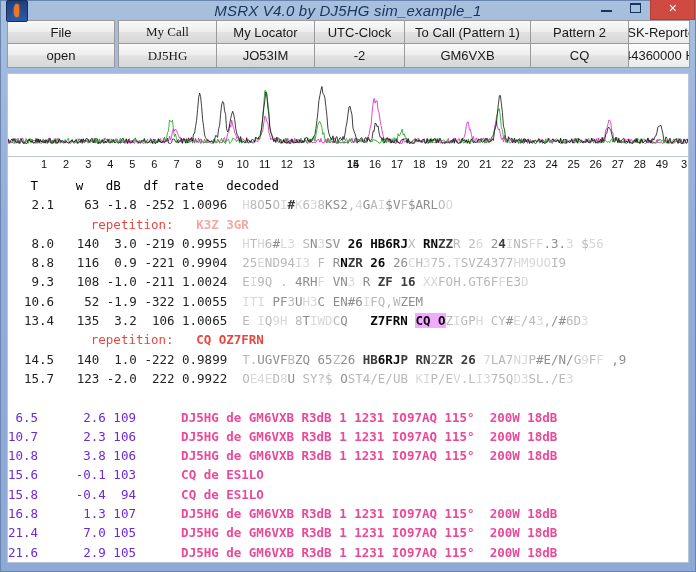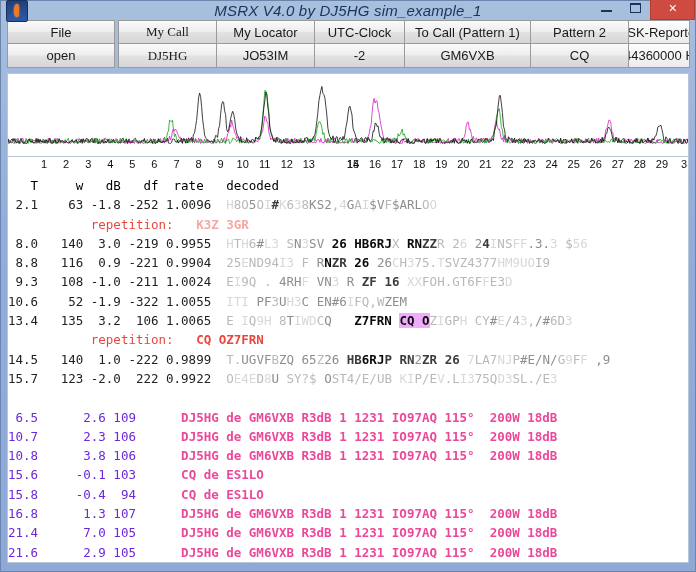--- a/index.html
+++ b/index.html
@@ -89,21 +89,21 @@
   
   .console{
     margin:0 6px 6px 6px;background:#ffffff;border:1px solid #b9c6da;border-top:none;
     height:389px;box-sizing:border-box;overflow:hidden;
     font-family:"DejaVu Sans Mono","Liberation Mono",monospace;
     font-size:12.5px;line-height:19.3px;
     padding-top:2px;
     white-space:pre;
   }
   .line{height:19.3px;display:block;}
-  .num{color:#222;}
+  .num{color:#222;padding-left:16px;}
   .rep-label{color:#e8473f;}
   .rep-text{color:#e8473f;font-weight:bold;}
   .rep-faint{color:#f5a9a6;font-weight:bold;}
   .dec{letter-spacing:0px;}
   .g0{color:#0a0a0a;font-weight:bold;}
   .g1{color:#3c3c3c;font-weight:bold;}
   .g2{color:#8e8e8e;}
   .g3{color:#b9b9b9;}
   .g4{color:#d8d8d8;}
   .hl{background:#f0abfc;color:#0a0a0a;font-weight:bold;}
@@ -181,19 +181,19 @@
       <span style="left: 433.267px;">19</span>
       <span style="left: 455.333px;">20</span>
       <span style="left: 477.4px;">21</span>
       <span style="left: 499.467px;">22</span>
       <span style="left: 521.533px;">23</span>
       <span style="left: 543.6px;">24</span>
       <span style="left: 565.667px;">25</span>
       <span style="left: 587.733px;">26</span>
       <span style="left: 609.8px;">27</span>
       <span style="left: 631.867px;">28</span>
-      <span style="left: 653.933px;">29</span>
+      <span style="left: 653.933px;">49</span>
       <span style="left: 676px;">3</span>
     </div>
 
   <div class="console" id="console"><div class="line">   T     w   dB   df  rate   decoded</div><div class="line"><span class="num"> 2.1    63 -1.8 -252 1.0096  </span><span class="dec"><span class="g4">H</span><span class="g3">8</span><span class="g3">O</span><span class="g2">5</span><span class="g3">O</span><span class="g4">I</span><span class="g1">#</span><span class="g4">K</span><span class="g3">6</span><span class="g4">3</span><span class="g3">8</span><span class="g2">K</span><span class="g2">S</span><span class="g2">2</span><span class="g3">,</span><span class="g4">4</span><span class="g2">G</span><span class="g3">A</span><span class="g4">I</span><span class="g2">$</span><span class="g2">V</span><span class="g3">F</span><span class="g2">$</span><span class="g2">A</span><span class="g2">R</span><span class="g2">L</span><span class="g3">O</span><span class="g4">O</span></span></div><div class="line"><span class="rep-label">           repetition:   </span><span class="rep-faint">K</span><span class="rep-faint">3</span><span class="rep-faint">Z</span><span class="rep-faint"> </span><span class="rep-faint">3</span><span class="rep-faint">G</span><span class="rep-faint">R</span></div><div class="line"><span class="num"> 8.0   140  3.0 -219 0.9955  </span><span class="dec"><span class="g4">H</span><span class="g3">T</span><span class="g4">H</span><span class="g3">6</span><span class="g2">#</span><span class="g4">L</span><span class="g4">3</span><span class="g4"> </span><span class="g3">S</span><span class="g2">N</span><span class="g4">3</span><span class="g2">S</span><span class="g2">V</span><span class="g2"> </span><span class="g0">26</span><span class="g0"> </span><span class="g0">HB6RJ</span><span class="g3">X</span><span class="g2"> </span><span class="g0">RN</span><span class="g1">Z</span><span class="g1">Z</span><span class="g3">R</span><span class="g3"> </span><span class="g3">2</span><span class="g4">6</span><span class="g4"> </span><span class="g2">2</span><span class="g1">4</span><span class="g4">I</span><span class="g3">N</span><span class="g3">S</span><span class="g4">F</span><span class="g4">F</span><span class="g2">.</span><span class="g2">3</span><span class="g2">.</span><span class="g4">3</span><span class="g4"> </span><span class="g3">$</span><span class="g4">5</span><span class="g4">6</span></span></div><div class="line"><span class="num"> 8.8   116  0.9 -221 0.9904  </span><span class="dec"><span class="g3">2</span><span class="g3">5</span><span class="g4">E</span><span class="g3">N</span><span class="g3">D</span><span class="g3">9</span><span class="g3">4</span><span class="g4">I</span><span class="g4">3</span><span class="g4"> </span><span class="g3">F</span><span class="g3"> </span><span class="g2">R</span><span class="g0">N</span><span class="g1">Z</span><span class="g1">R</span><span class="g1"> </span><span class="g0">26</span><span class="g0"> </span><span class="g2">2</span><span class="g2">6</span><span class="g4">C</span><span class="g3">H</span><span class="g4">3</span><span class="g3">7</span><span class="g3">5</span><span class="g3">.</span><span class="g4">T</span><span class="g3">S</span><span class="g3">V</span><span class="g3">Z</span><span class="g3">4</span><span class="g3">3</span><span class="g3">7</span><span class="g3">7</span><span class="g4">H</span><span class="g4">M</span><span class="g4">9</span><span class="g4">U</span><span class="g4">O</span><span class="g3">I</span><span class="g3">9</span></span></div><div class="line"><span class="num"> 9.3   108 -1.0 -211 1.0024  </span><span class="dec"><span class="g3">E</span><span class="g4">I</span><span class="g3">9</span><span class="g3">Q</span><span class="g3"> </span><span class="g3">.</span><span class="g3"> </span><span class="g2">4</span><span class="g2">R</span><span class="g2">H</span><span class="g4">F</span><span class="g3"> </span><span class="g2">V</span><span class="g2">N</span><span class="g4">3</span><span class="g3"> </span><span class="g2">R</span><span class="g2"> </span><span class="g1">ZF</span><span class="g1"> </span><span class="g1">16</span><span class="g2"> </span><span class="g4">X</span><span class="g4">X</span><span class="g3">F</span><span class="g3">O</span><span class="g3">H</span><span class="g3">.</span><span class="g3">G</span><span class="g3">T</span><span class="g3">6</span><span class="g3">F</span><span class="g4">F</span><span class="g3">E</span><span class="g3">3</span><span class="g4">D</span></span></div><div class="line"><span class="num">10.6    52 -1.9 -322 1.0055  </span><span class="dec"><span class="g4">I</span><span class="g4">T</span><span class="g4">I</span><span class="g4"> </span><span class="g2">PF</span><span class="g3">3</span><span class="g2">U</span><span class="g4">H</span><span class="g4">3</span><span class="g2">C</span><span class="g2"> </span><span class="g2">EN</span><span class="g2">#</span><span class="g2">6</span><span class="g4">I</span><span class="g3">F</span><span class="g3">Q</span><span class="g3">,</span><span class="g3">W</span><span class="g2">Z</span><span class="g2">E</span><span class="g2">M</span></span></div><div class="line"><span class="num">13.4   135  3.2  106 1.0065  </span><span class="dec"><span class="g3">E</span><span class="g3"> </span><span class="g4">I</span><span class="g3">Q</span><span class="g4">9</span><span class="g4">H</span><span class="g4"> </span><span class="g3">8</span><span class="g2">T</span><span class="g4">I</span><span class="g4">W</span><span class="g4">D</span><span class="g3">C</span><span class="g2">Q</span><span class="g2">   </span><span class="g0">Z7FRN</span><span class="g0"> </span><span class="hl">CQ O</span><span class="g3">Z</span><span class="g4">I</span><span class="g3">G</span><span class="g3">P</span><span class="g4">H</span><span class="g3"> </span><span class="g3">C</span><span class="g3">Y</span><span class="g2">#</span><span class="g4">E</span><span class="g3">/</span><span class="g3">4</span><span class="g4">3</span><span class="g3">,</span><span class="g2">/</span><span class="g2">#</span><span class="g3">6</span><span class="g3">D</span><span class="g4">3</span></span></div><div class="line"><span class="rep-label">           repetition:   </span><span class="rep-text">CQ OZ7FRN</span></div><div class="line"><span class="num">14.5   140  1.0 -222 0.9899  </span><span class="dec"><span class="g3">T</span><span class="g3">.</span><span class="g2">U</span><span class="g2">G</span><span class="g2">V</span><span class="g2">F</span><span class="g3">B</span><span class="g2">Z</span><span class="g2">Q</span><span class="g2"> </span><span class="g2">6</span><span class="g2">5</span><span class="g3">Z</span><span class="g2">2</span><span class="g2">6</span><span class="g2"> </span><span class="g1">HB</span><span class="g0">6</span><span class="g0">R</span><span class="g0">J</span><span class="g1">P</span><span class="g1"> </span><span class="g1">RN</span><span class="g2">2</span><span class="g1">ZR</span><span class="g1"> </span><span class="g1">26</span><span class="g2"> </span><span class="g4">7</span><span class="g3">L</span><span class="g3">A</span><span class="g3">7</span><span class="g4">N</span><span class="g4">J</span><span class="g3">P</span><span class="g2">#</span><span class="g2">E</span><span class="g2">/</span><span class="g2">N</span><span class="g2">/</span><span class="g3">G</span><span class="g4">9</span><span class="g3">F</span><span class="g4">F</span><span class="g3"> </span><span class="g2">,</span><span class="g2">9</span></span></div><div class="line"><span class="num">15.7   123 -2.0  222 0.9922  </span><span class="dec"><span class="g3">O</span><span class="g4">E</span><span class="g4">4</span><span class="g4">E</span><span class="g3">D</span><span class="g4">8</span><span class="g2">U</span><span class="g3"> </span><span class="g3">S</span><span class="g3">Y</span><span class="g3">?</span><span class="g3">$</span><span class="g3"> </span><span class="g2">O</span><span class="g3">S</span><span class="g3">T</span><span class="g3">4</span><span class="g3">/</span><span class="g3">E</span><span class="g3">/</span><span class="g3">U</span><span class="g3">B</span><span class="g3"> </span><span class="g4">K</span><span class="g4">I</span><span class="g3">P</span><span class="g3">/</span><span class="g3">E</span><span class="g4">V</span><span class="g3">.</span><span class="g3">L</span><span class="g4">I</span><span class="g4">3</span><span class="g3">7</span><span class="g3">5</span><span class="g3">Q</span><span class="g4">D</span><span class="g4">3</span><span class="g3">S</span><span class="g3">L</span><span class="g3">.</span><span class="g3">/</span><span class="g3">E</span><span class="g4">3</span></span></div><div class="line">&nbsp;</div><div class="line"><span class="mag-num"> 6.5</span><span class="mag-num">      2.6 109      </span><span class="mag">DJ5HG de GM6VXB R3dB 1 1231 IO97AQ 115°  200W 18dB</span></div><div class="line"><span class="mag-num">10.7</span><span class="mag-num">      2.3 106      </span><span class="mag">DJ5HG de GM6VXB R3dB 1 1231 IO97AQ 115°  200W 18dB</span></div><div class="line"><span class="mag-num">10.8</span><span class="mag-num">      3.8 106      </span><span class="mag">DJ5HG de GM6VXB R3dB 1 1231 IO97AQ 115°  200W 18dB</span></div><div class="line"><span class="mag-num">15.6</span><span class="mag-num">     -0.1 103      </span><span class="mag">CQ de ES1LO</span></div><div class="line"><span class="mag-num">15.8</span><span class="mag-num">     -0.4  94      </span><span class="mag">CQ de ES1LO</span></div><div class="line"><span class="mag-num">16.8</span><span class="mag-num">      1.3 107      </span><span class="mag">DJ5HG de GM6VXB R3dB 1 1231 IO97AQ 115°  200W 18dB</span></div><div class="line"><span class="mag-num">21.4</span><span class="mag-num">      7.0 105      </span><span class="mag">DJ5HG de GM6VXB R3dB 1 1231 IO97AQ 115°  200W 18dB</span></div><div class="line"><span class="mag-num">21.6</span><span class="mag-num">      2.9 105      </span><span class="mag">DJ5HG de GM6VXB R3dB 1 1231 IO97AQ 115°  200W 18dB</span></div></div>
 
 </div>
 
 </body></html>

